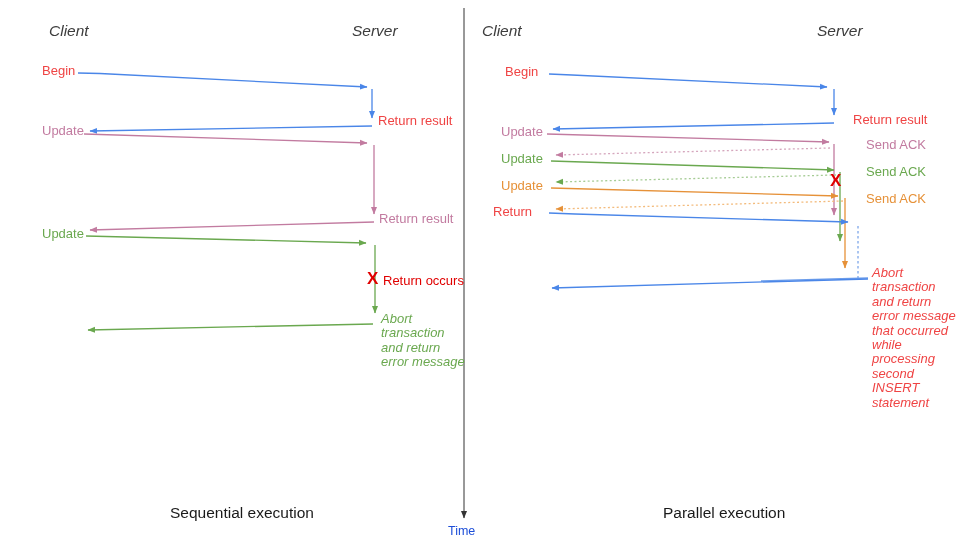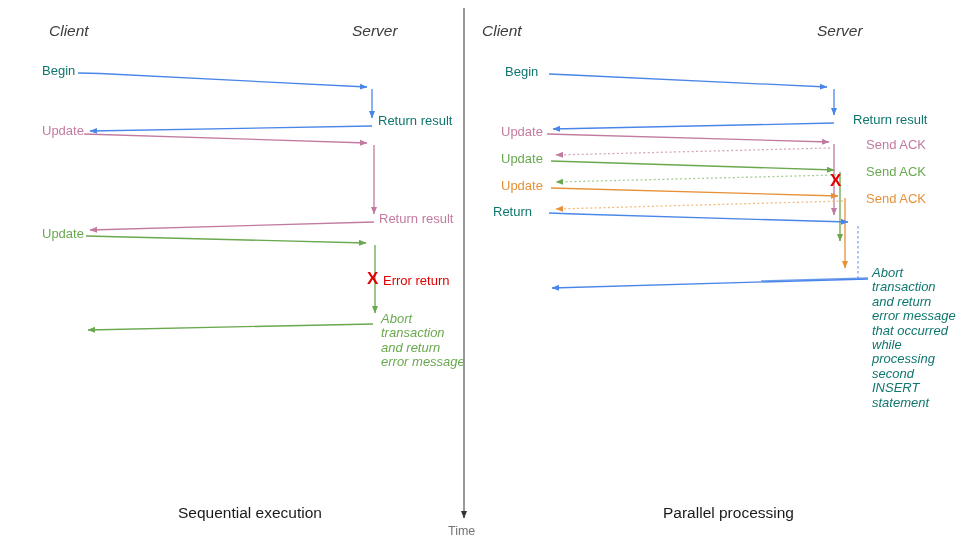--- a/index.html
+++ b/index.html
@@ -6,26 +6,26 @@
   .canvas{
     position:relative;width:960px;height:540px;overflow:hidden;
     font-family:"Liberation Sans", sans-serif;background:#ffffff;
   }
   svg.lines{position:absolute;left:0;top:0;}
   .lbl{position:absolute;font-size:13px;white-space:nowrap;line-height:13px;}
   .hdr{position:absolute;font-size:15.5px;font-style:italic;color:#3d3d3d;white-space:nowrap;}
   .caption{position:absolute;font-size:15.5px;color:#1a1a1a;white-space:nowrap;}
   .multiline{white-space:pre-line;line-height:14.4px;font-style:italic;}
   .xmark{position:absolute;font-size:17px;font-weight:bold;color:#e00000;line-height:15px;}
-  .c-blue{color:#0f766e;}
+  .c-blue{color:#ef4444;}
   .c-pink{color:#c27ba0;}
   .c-green{color:#6aa84f;}
   .c-orange{color:#e69138;}
   .c-red{color:#e00000;}
-  .t-time{position:absolute;font-size:12.5px;color:#737373;white-space:nowrap;}
+  .t-time{position:absolute;font-size:12.5px;color:#1d4ed8;white-space:nowrap;}
 </style>
 </head>
 <body>
 
 <div class="canvas">
 
   <svg class="lines" width="960" height="540" viewBox="0 0 960 540">
     <defs>
       <marker id="m-blue" markerUnits="userSpaceOnUse" markerWidth="10" markerHeight="8" refX="7" refY="3.5" orient="auto">
         <path d="M0,0.5 L7.5,3.5 L0,6.5 Z" fill="#4a86e8"></path>
@@ -85,28 +85,28 @@
 
   <div class="lbl c-blue" style="left:42px;top:64px;">Begin</div>
   <div class="lbl c-blue" style="left:378px;top:114px;">Return result</div>
 
   <div class="lbl c-pink" style="left:42px;top:124px;">Update</div>
   <div class="lbl c-pink" style="left:379px;top:212px;">Return result</div>
 
   <div class="lbl c-green" style="left:42px;top:227px;">Update</div>
 
   <div class="xmark" style="left:367px;top:271px;">X</div>
-  <div class="lbl c-red" style="left:383px;top:274px;">Error return</div>
+  <div class="lbl c-red" style="left:383px;top:274px;">Return occurs</div>
 
   <div class="lbl c-green multiline" style="left:381px;top:312px;">Abort
 transaction
 and return
 error message</div>
 
-  <div class="caption" style="left:178px;top:504px;">Sequential execution</div>
+  <div class="caption" style="left:170px;top:504px;">Sequential execution</div>
 
   <div class="hdr" style="left:482px;top:22px;">Client</div>
   <div class="hdr" style="left:817px;top:22px;">Server</div>
 
   <div class="lbl c-blue" style="left:505px;top:65px;">Begin</div>
   <div class="lbl c-blue" style="left:853px;top:113px;">Return result</div>
 
   <div class="lbl c-pink" style="left:501px;top:125px;">Update</div>
   <div class="lbl c-pink" style="left:866px;top:138px;">Send ACK</div>
 
@@ -124,17 +124,17 @@
 transaction
 and return
 error message
 that occurred
 while
 processing
 second
 INSERT
 statement</div>
 
-  <div class="caption" style="left:663px;top:504px;">Parallel processing</div>
+  <div class="caption" style="left:663px;top:504px;">Parallel execution</div>
 
   <div class="t-time" style="left:448px;top:524px;">Time</div>
 
 </div>
 
 </body></html>

